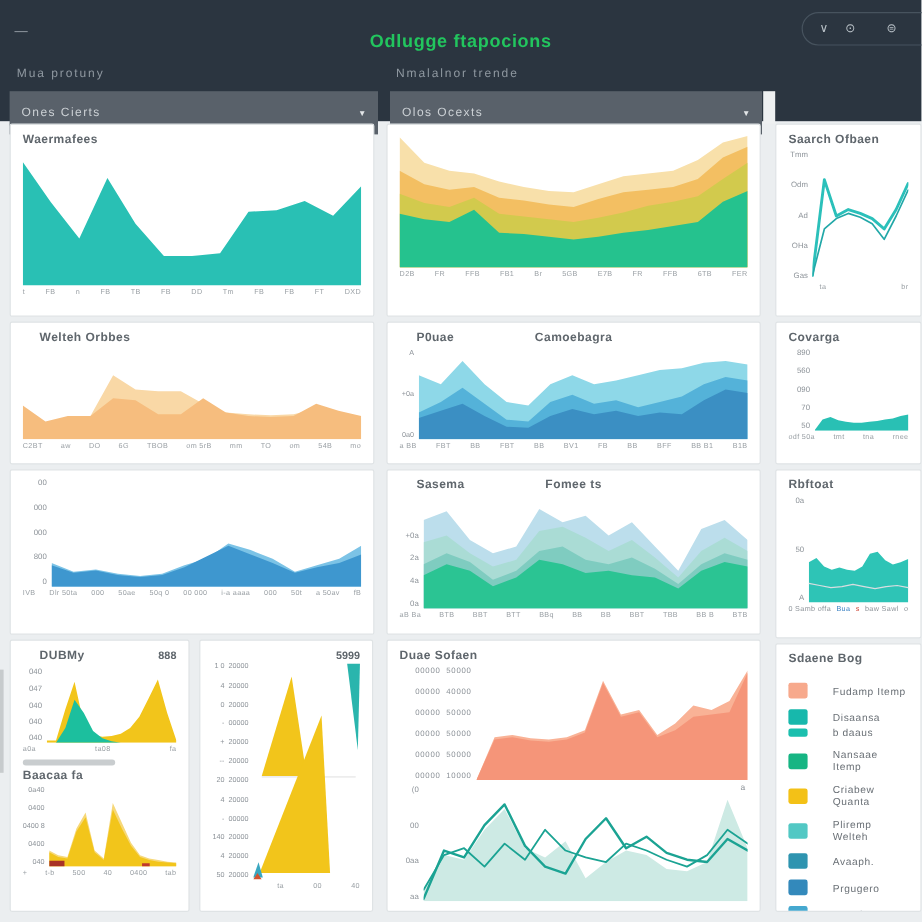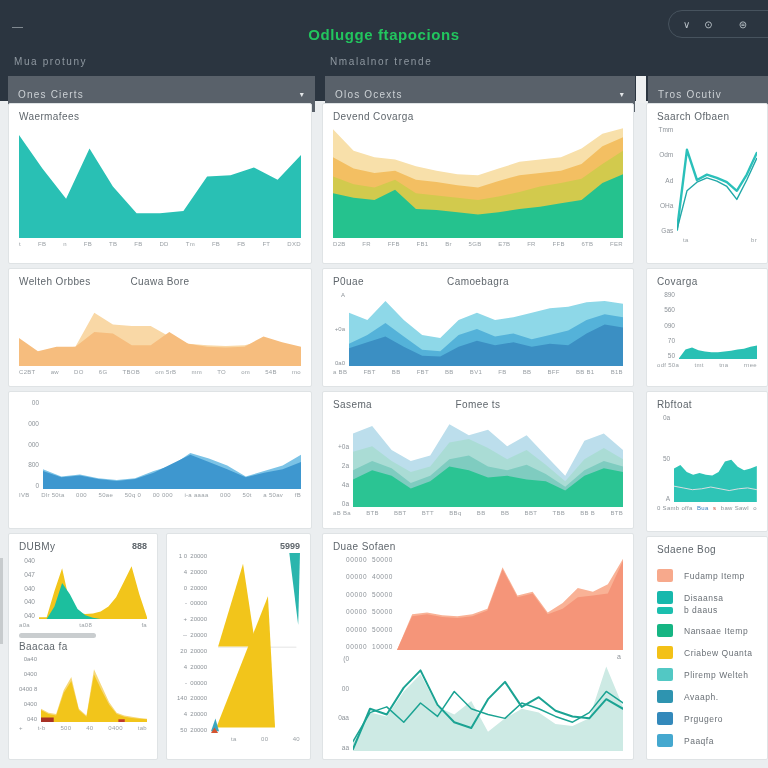--- a/index.html
+++ b/index.html
@@ -29,38 +29,38 @@
   #card-r2c1{left:8px;top:268px;width:304px;height:119px}
   #card-r2c2{left:322px;top:268px;width:312px;height:119px}
   #card-r2c3{left:646px;top:268px;width:122px;height:119px}
   #card-r3c1{left:8px;top:391px;width:304px;height:138px}
   #card-r3c2{left:322px;top:391px;width:312px;height:138px}
   #card-r3c3{left:646px;top:391px;width:122px;height:141px}
   #card-bla{left:8px;top:533px;width:150px;height:227px}
   #card-blb{left:166px;top:533px;width:145px;height:227px}
   #card-bm{left:322px;top:533px;width:312px;height:227px}
   #card-br{left:646px;top:536px;width:122px;height:224px}
-  .ctitle{color:#5f666c;font-size:10px;font-weight:400;letter-spacing:.4px;margin-bottom:4px}
+  .ctitle{color:#5f666c;font-size:10px;font-weight:700;letter-spacing:.4px;margin-bottom:4px}
   .trow{position:relative;height:14px;margin-bottom:2px}
-  .trow .t1{position:absolute;left:0;top:0}
+  .trow .t1{position:absolute;left:14px;top:0}
   .trow .t2{position:absolute;left:0;right:0;top:0;text-align:center}
   .cval{position:absolute;right:0;top:0;color:#5f666c;font-size:9px;font-weight:700}
   .chart-box{position:relative}
   .chart-box svg{width:100%;height:100%;display:block}
   .hrow{display:flex;align-items:stretch}
   .hrow .grow{flex:1 1 auto}
   .yticks{display:flex;flex-direction:column;justify-content:space-between;font-size:6.5px;
           color:#8d9399;text-align:right;padding-right:4px;box-sizing:border-box;white-space:pre}
   .ticks{display:flex;justify-content:space-between;font-size:6px;color:#9aa0a5;padding-top:3px;
          letter-spacing:.3px;white-space:pre}
   .scrollbar{width:60%;height:5px;background:#c9cdcf;border-radius:3px;margin:5px 0 3px;cursor:pointer}
   .corner{position:absolute;right:2px;top:-2px;font-size:7px;color:#8d9399}
   .val-right{text-align:right;color:#5f666c;font-size:9px;font-weight:700;height:12px}
   
-  .lg-row{display:flex;align-items:center;gap:11px;margin-bottom:9px;cursor:pointer}
+  .lg-row{display:flex;align-items:center;gap:21px;margin-bottom:9px;cursor:pointer}
   .lg-row.small{margin-top:-8px}
   .lg-sw{width:16px;height:13px;border-radius:2px;flex:0 0 auto}
   .lg-row.small .lg-sw{height:7px}
   .lg-lb{font-size:8.5px;color:#6a7076;letter-spacing:.5px}
   .edge-sliver{position:absolute;left:0;top:558px;width:3px;height:86px;background:#c7cbcd}
 </style>
 </head>
 <body>
 
 <div class="header">
@@ -74,40 +74,35 @@
   <div class="flabel" style="left:14px">Mua protuny</div>
   <div class="flabel" style="left:330px">Nmalalnor trende</div>
   <div class="dd" style="left:8px;width:307px">
     <span>Ones Cierts</span>
     <span class="caret">▾</span>
   </div>
   <div class="dd" style="left:325px;width:310px">
     <span>Olos Ocexts</span>
     <span class="caret">▾</span>
   </div>
-  <div class="dd" style="left:648px;width:120px">
-    <span>Tros Ocutiv</span>
-    <span class="caret"></span>
-  </div>
 </div>
 <div class="gap-strip"></div>
 <div class="edge-sliver"></div>
 
 <div class="card" id="card-r1c1">
   <div class="ctitle">Waermafees</div>
   <div class="chart-box" style="height:112px">
     <svg viewBox="0 0 100 100" preserveAspectRatio="none">
         <polygon points="0.0,8.0 8.3,38.0 16.7,65.0 25.0,20.0 33.3,54.0 41.7,78.0 50.0,78.0 58.3,76.0 66.7,45.0 75.0,44.0 83.3,37.0 91.7,48.0 100.0,26.0 100,100 0,100" fill="#29c0b4" opacity="1"></polygon>
       </svg>
   </div>
   <div class="ticks"><span class="tick">t</span><span class="tick">FB</span><span class="tick">n</span><span class="tick">FB</span><span class="tick">TB</span><span class="tick">FB</span><span class="tick">DD</span><span class="tick">Tm</span><span class="tick">FB</span><span class="tick">FB</span><span class="tick">FT</span><span class="tick">DXD</span></div>
 </div>
 
 <div class="card" id="card-r1c2">
-  <div class="ctitle">Devend Covarga</div>
   <div class="chart-box" style="height:112px">
     <svg viewBox="0 0 100 100" preserveAspectRatio="none">
         <polygon points="0.0,3.0 7.1,22.0 14.3,28.0 21.4,30.0 28.6,36.0 35.7,40.0 42.9,43.0 50.0,44.0 57.1,38.0 64.3,32.0 71.4,30.0 78.6,28.0 85.7,20.0 92.9,7.0 100.0,2.0 100,100 0,100" fill="#f8e0aa" opacity="1"></polygon>
         <polygon points="0.0,28.0 7.1,38.0 14.3,42.0 21.4,40.0 28.6,48.0 35.7,50.0 42.9,53.0 50.0,55.0 57.1,49.0 64.3,44.0 71.4,42.0 78.6,40.0 85.7,34.0 92.9,18.0 100.0,10.0 100,100 0,100" fill="#f3bf62" opacity="1"></polygon>
         <polygon points="0.0,45.0 7.1,52.0 14.3,55.0 21.4,48.0 28.6,60.0 35.7,62.0 42.9,64.0 50.0,66.0 57.1,63.0 64.3,59.0 71.4,54.0 78.6,51.0 85.7,47.0 92.9,34.0 100.0,22.0 100,100 0,100" fill="#d2ca4d" opacity="1"></polygon>
         <polygon points="0.0,60.0 7.1,64.0 14.3,66.0 21.4,57.0 28.6,74.0 35.7,75.0 42.9,77.0 50.0,79.0 57.1,77.0 64.3,74.0 71.4,72.0 78.6,69.0 85.7,66.0 92.9,51.0 100.0,43.0 100,100 0,100" fill="#25c28e" opacity="1"></polygon>
       </svg>
   </div>
   <div class="ticks"><span class="tick">D2B</span><span class="tick">FR</span><span class="tick">FFB</span><span class="tick">FB1</span><span class="tick">Br</span><span class="tick">5GB</span><span class="tick">E7B</span><span class="tick">FR</span><span class="tick">FFB</span><span class="tick">6TB</span><span class="tick">FER</span></div>
 </div>
@@ -122,21 +117,20 @@
           <polyline points="0.0,96.0 12.5,60.0 25.0,52.0 37.5,48.0 50.0,51.0 62.5,56.0 75.0,68.0 87.5,50.0 100.0,30.0" fill="none" stroke="#22a8a8" stroke-width="1.4" vector-effect="non-scaling-stroke" stroke-linejoin="round" stroke-linecap="round"></polyline>
         </svg>
     </div>
   </div>
   <div class="ticks" style="padding-left:26px"><span class="tick">ta</span><span class="tick">br</span></div>
 </div>
 
 <div class="card" id="card-r2c1">
   <div class="trow">
     <span class="ctitle t1">Welteh Orbbes</span>
-    <span class="ctitle t2">Cuawa Bore</span>
   </div>
   <div class="chart-box" style="height:74px">
     <svg viewBox="0 0 100 100" preserveAspectRatio="none">
         <polygon points="0.0,70.0 6.7,82.0 13.3,76.0 20.0,74.0 26.7,28.0 33.3,44.0 40.0,46.0 46.7,46.0 53.3,60.0 60.0,70.0 66.7,72.0 73.3,73.0 80.0,72.0 86.7,66.0 93.3,70.0 100.0,76.0 100,100 0,100" fill="#f9d8a6" opacity="1"></polygon>
         <polygon points="0.0,62.0 6.7,80.0 13.3,74.0 20.0,74.0 26.7,54.0 33.3,56.0 40.0,72.0 46.7,72.0 53.3,54.0 60.0,70.0 66.7,74.0 73.3,75.0 80.0,74.0 86.7,60.0 93.3,68.0 100.0,74.0 100,100 0,100" fill="#f6bd7e" opacity="1"></polygon>
       </svg>
   </div>
   <div class="ticks"><span class="tick">C2BT</span><span class="tick">aw</span><span class="tick">DO</span><span class="tick">6G</span><span class="tick">TBOB</span><span class="tick">om 5rB</span><span class="tick">mm</span><span class="tick">TO</span><span class="tick">om</span><span class="tick">54B</span><span class="tick">mo</span></div>
 </div>
 

